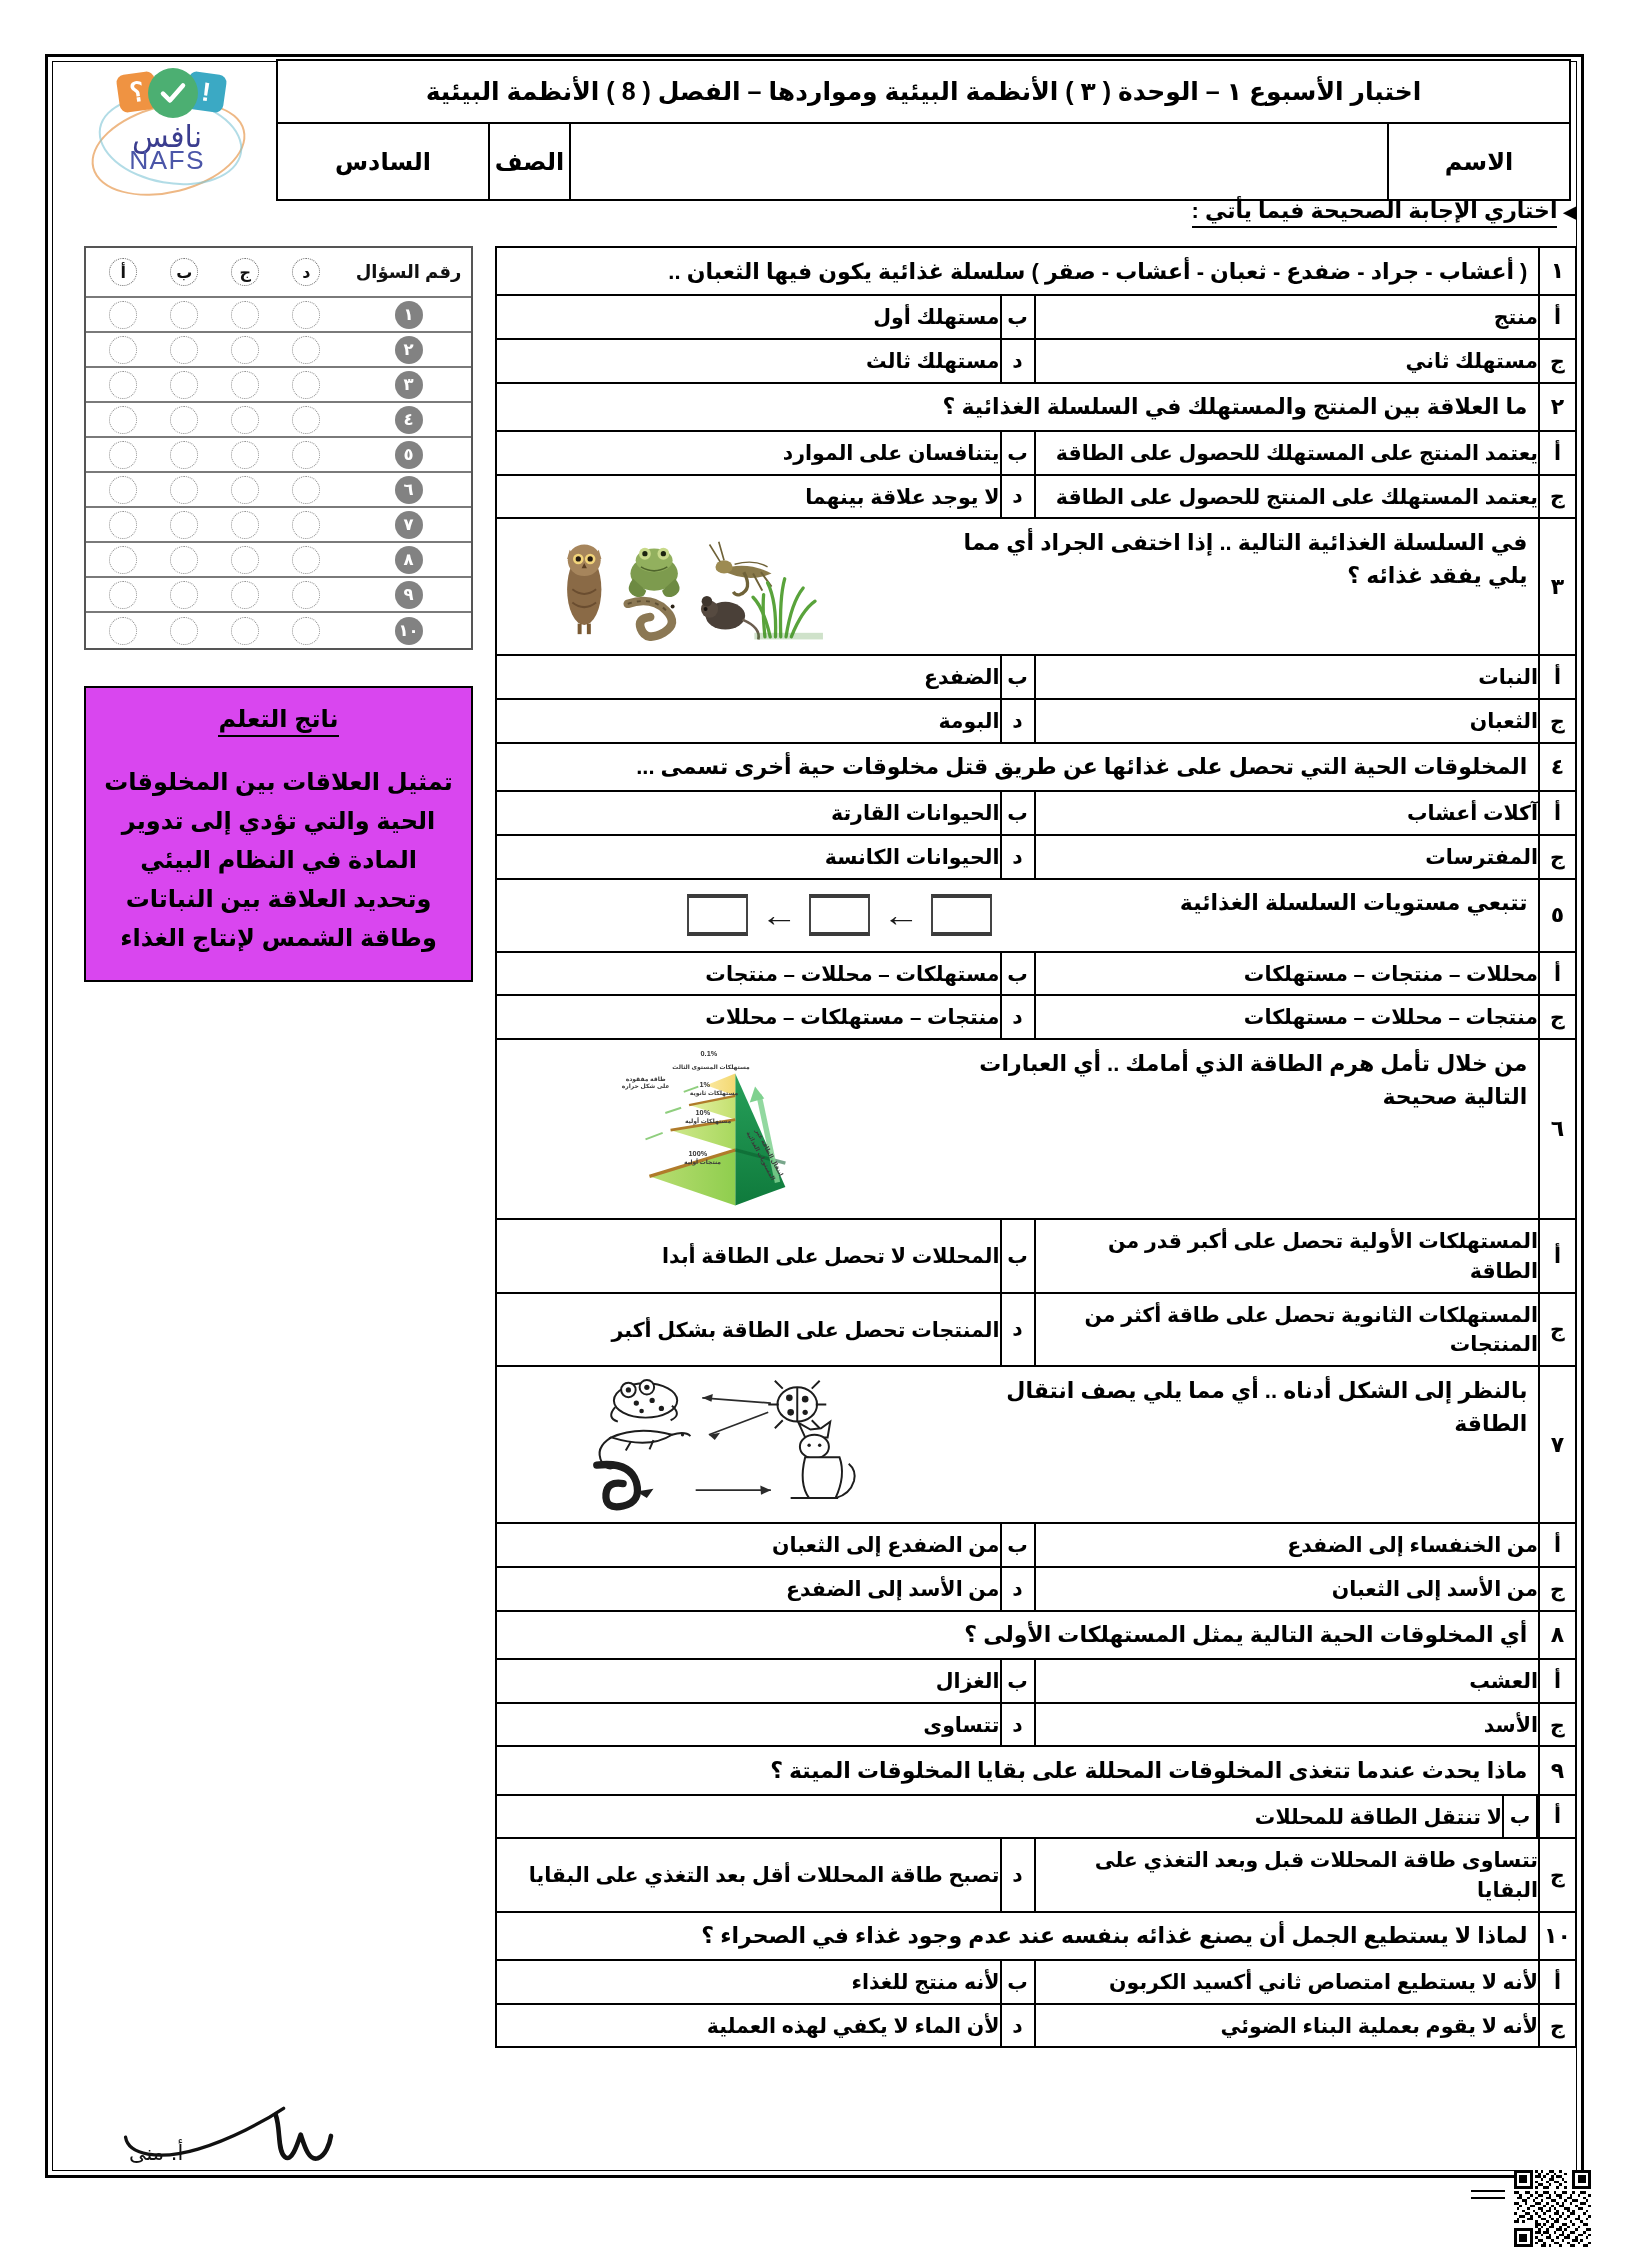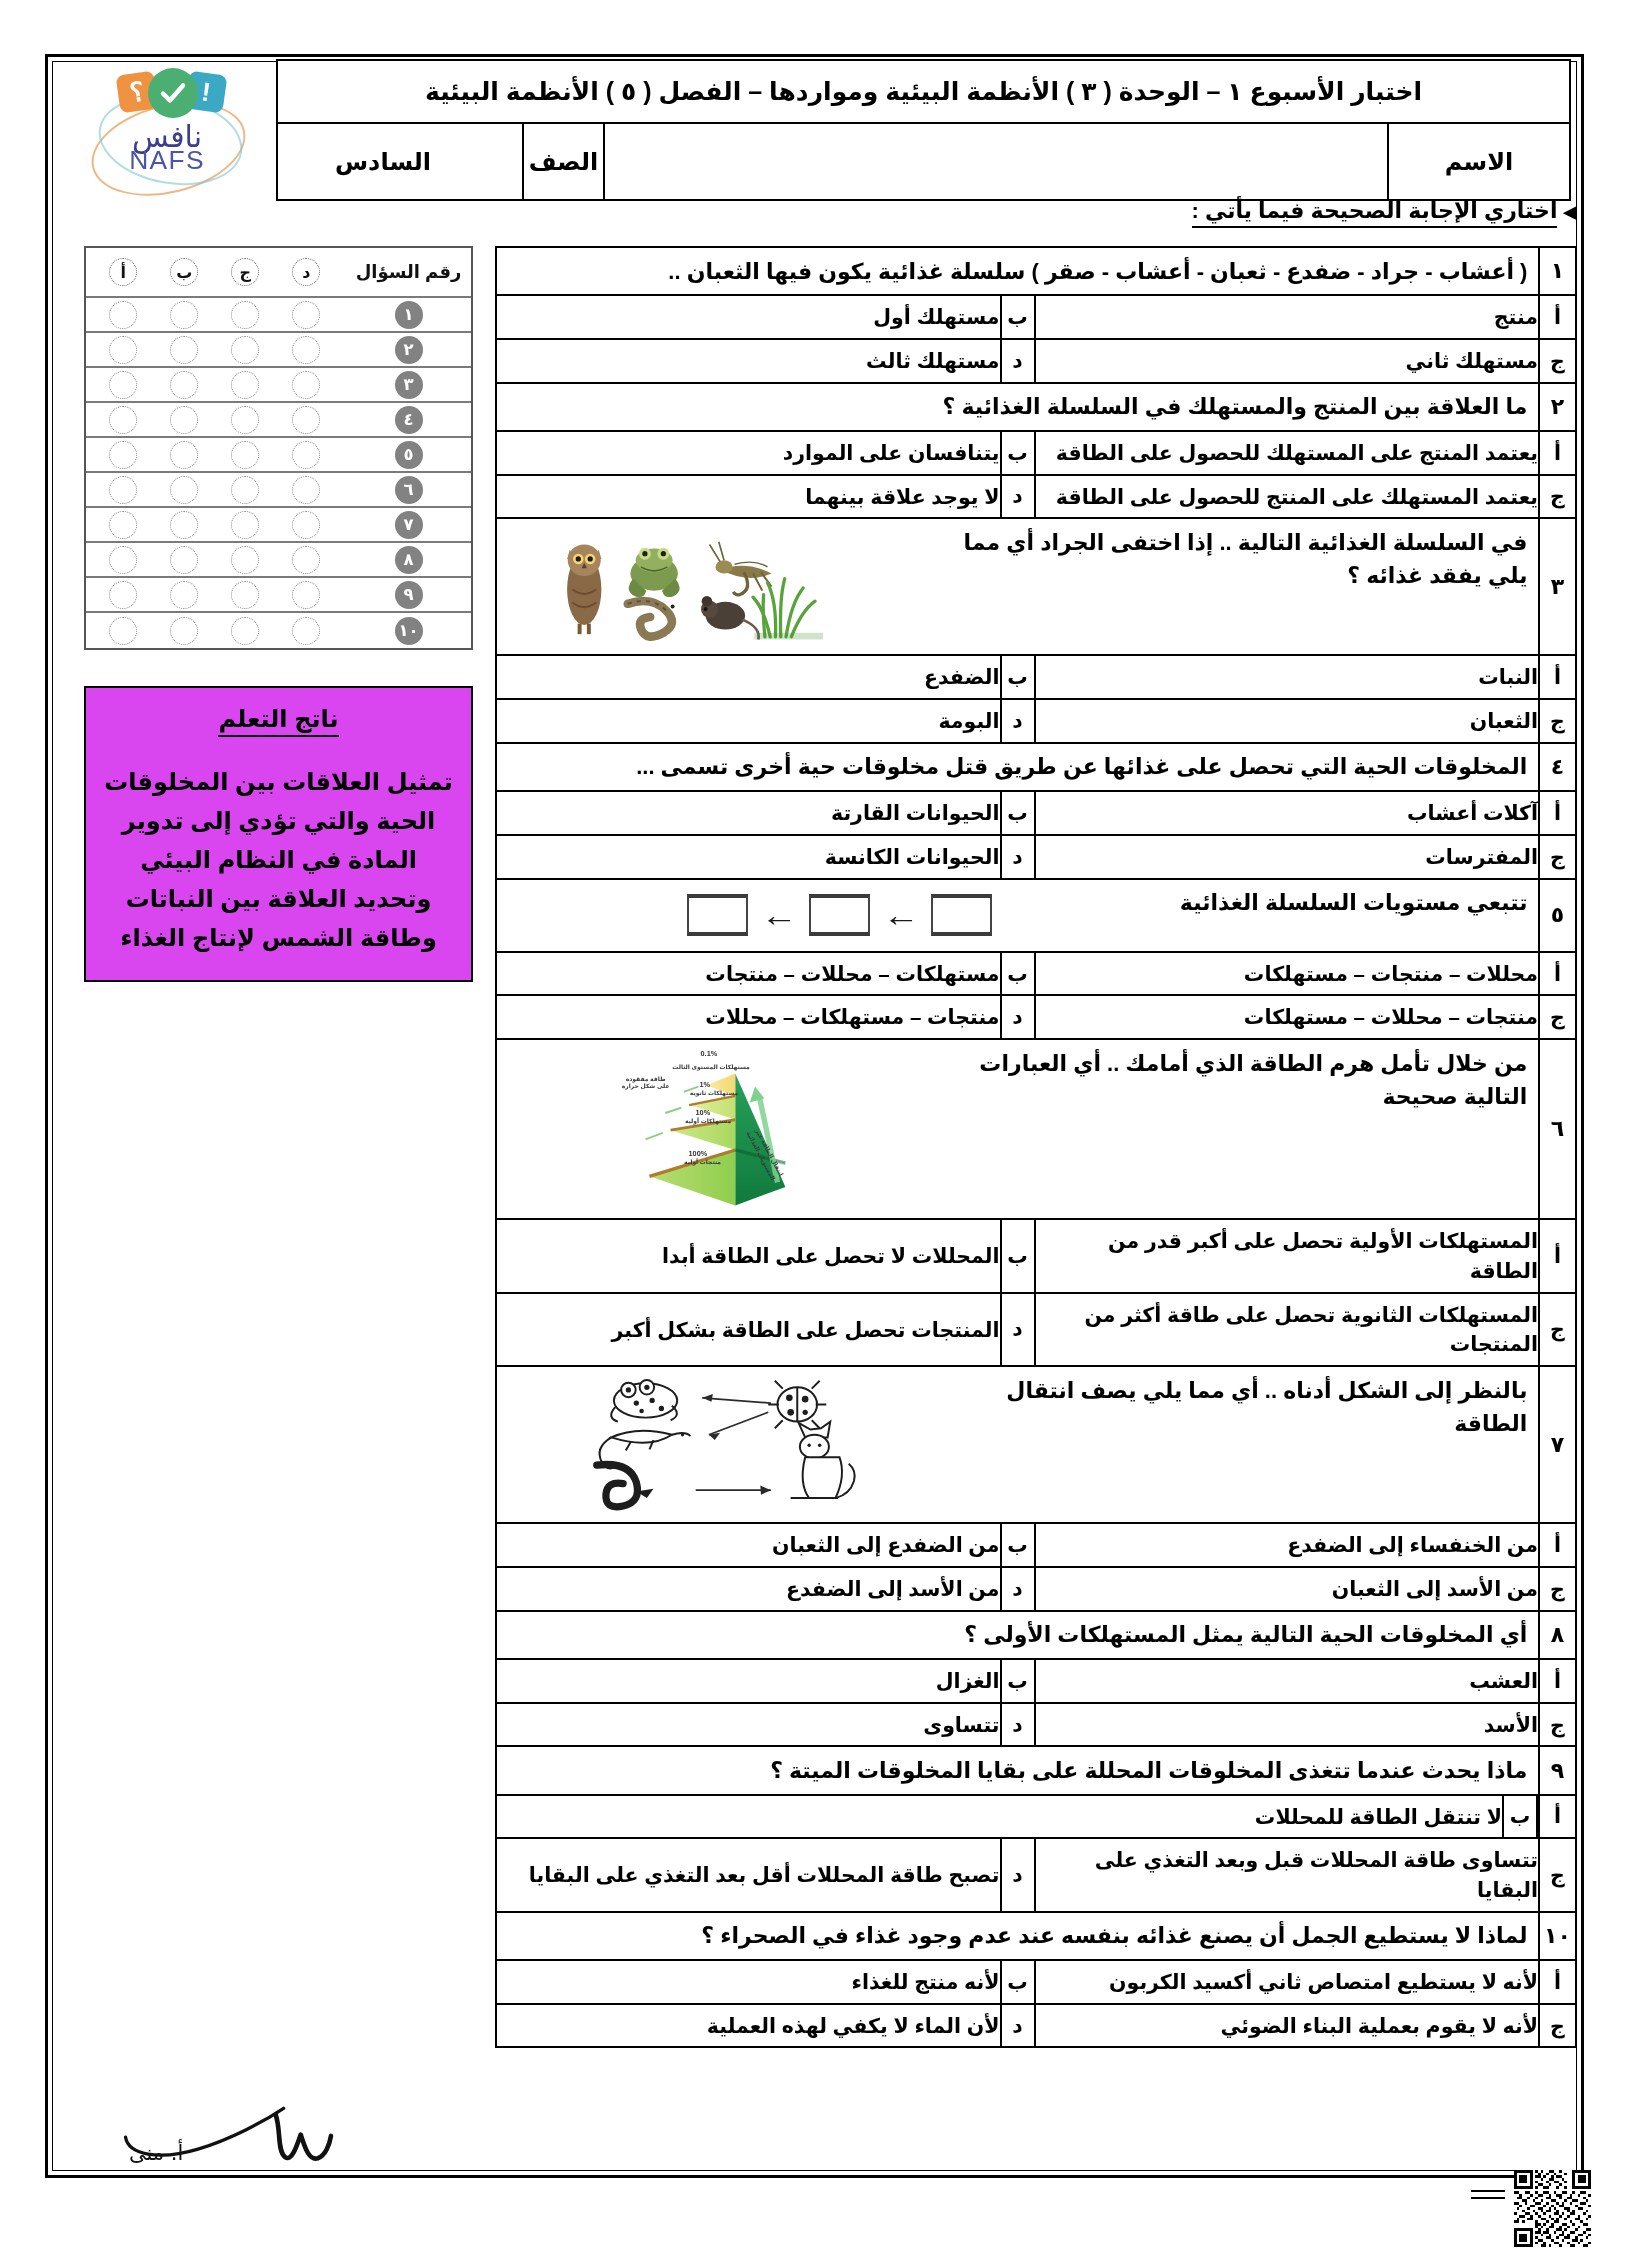--- a/index.html
+++ b/index.html
@@ -128,21 +128,21 @@
   }
   .ht-cell {
     display: flex; align-items: center; justify-content: center;
     font-size: 24px; font-weight: bold;
     border-left: 2.6px solid #000;
     box-sizing: border-box;
   }
   .ht-cell:last-child { border-left: none; }
   .ht-name-label { flex: 0 0 182px; }
   .ht-name-blank { flex: 1 1 auto; }
-  .ht-class-label { flex: 0 0 81px; margin-left: 34px; }
+  .ht-class-label { flex: 0 0 81px; }
   .ht-class-value { flex: 0 0 210px; }
 
   
   .instruction {
     position: absolute;
     right: 61px; top: 198px;
     width: 1510px;
     font-size: 22px; font-weight: bold;
     text-align: right;
     padding-bottom: 2.6px;
@@ -375,21 +375,21 @@
         <svg viewBox="0 0 24 24" aria-hidden="true">
             <path d="M4 12.5 L9.5 18 L20 6" fill="none" stroke="#ffffff" stroke-width="3.6" stroke-linecap="round" stroke-linejoin="round"></path>
           </svg>
       </div>
       <div class="nafs-ar">نافس</div>
       <div class="nafs-en">NAFS</div>
     </div>
   </div>
 
   <div class="header-table">
-    <div class="ht-title">اختبار الأسبوع ١ – الوحدة ( ٣ ) الأنظمة البيئية ومواردها – الفصل ( ٥ ) الأنظمة البيئية</div>
+    <div class="ht-title">اختبار الأسبوع ١ – الوحدة ( ٣ ) الأنظمة البيئية ومواردها – الفصل ( 8 ) الأنظمة البيئية</div>
     <div class="ht-row">
       <div class="ht-cell ht-name-label">الاسم</div>
       <div class="ht-cell ht-name-blank"></div>
       <div class="ht-cell ht-class-label">الصف</div>
       <div class="ht-cell ht-class-value">السادس</div>
     </div>
   </div>
 </div>
 
 <div class="instruction">

